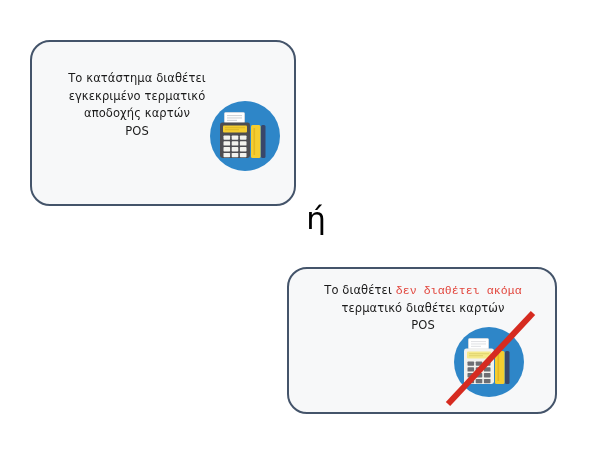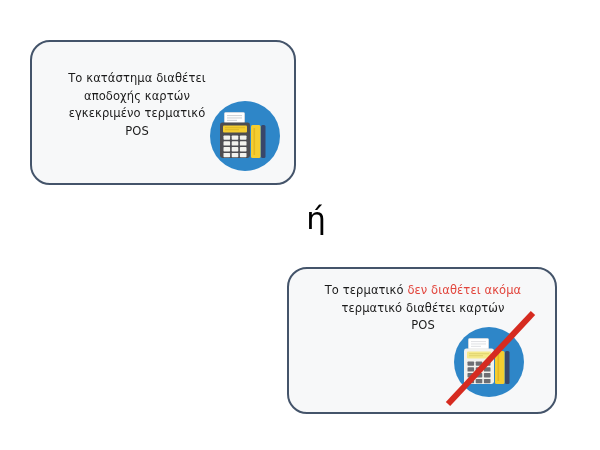--- a/index.html
+++ b/index.html
@@ -23,21 +23,21 @@
     position: absolute;
     box-sizing: border-box;
     background: #f7f8f9;
     border: 2px solid #44546a;
     border-radius: 20px;
   }
   #box-approved {
     left: 30px;
     top: 40px;
     width: 266px;
-    height: 145px;
+    height: 166px;
   }
   #box-missing {
     left: 287px;
     top: 267px;
     width: 270px;
     height: 147px;
   }
 
   .box-text {
     position: absolute;
@@ -52,21 +52,21 @@
     left: 10px;
     top: 28px;
     width: 190px;
   }
   #box-missing .box-text {
     left: 8px;
     top: 13px;
     width: 252px;
   }
   .box-text .line { display: block; }
-  .txt-red { color: #e2453c; }
+  .txt-red { color: #e2453c; font-family: Liberation Mono, monospace; }
 
   
   .pos-icon {
     position: absolute;
     width: 74px;
     height: 74px;
   }
   #box-approved .pos-icon { left: 176px; top: 57px; }
   #box-missing  .pos-icon { left: 163px; top: 56px; }
 
@@ -86,22 +86,22 @@
 </style>
 </head>
 <body>
 
 <div id="stage">
 
   <div class="info-box" id="box-approved">
 
     <div class="box-text">
       <span class="line">Το κατάστημα διαθέτει</span>
+      <span class="line">εγκεκριμένο τερματικό</span>
       <span class="line">αποδοχής καρτών</span>
-      <span class="line">εγκεκριμένο τερματικό</span>
       <span class="line">POS</span>
     </div>
 
     <div class="pos-icon">
       <svg viewBox="0 0 74 74" xmlns="http://www.w3.org/2000/svg">
         <circle cx="37" cy="37" r="35" fill="#2e86c8"></circle>
 
         <rect x="16.5" y="13.5" width="20" height="10.5" rx="1" fill="#ffffff" stroke="#d8dade" stroke-width="0.8"></rect>
         <rect x="19" y="16" width="15" height="1.1" fill="#d0d2d6"></rect>
         <rect x="19" y="18.4" width="15" height="1.1" fill="#d0d2d6"></rect>
@@ -133,21 +133,21 @@
         </g>
       </svg>
     </div>
   </div>
 
   <div id="or-label">ή</div>
 
   <div class="info-box" id="box-missing">
 
     <div class="box-text">
-      <span class="line"><span>Το τερματικό </span><span class="txt-red">δεν διαθέτει ακόμα</span></span>
+      <span class="line"><span>Το διαθέτει </span><span class="txt-red">δεν διαθέτει ακόμα</span></span>
       <span class="line">τερματικό διαθέτει καρτών</span>
       <span class="line">POS</span>
     </div>
 
     <div class="pos-icon">
       <svg viewBox="0 0 74 74" xmlns="http://www.w3.org/2000/svg">
         <circle cx="37" cy="37" r="35" fill="#2e86c8"></circle>
 
         <rect x="16.5" y="13.5" width="20" height="10.5" rx="1" fill="#ffffff" stroke="#d8dade" stroke-width="0.8"></rect>
         <rect x="19" y="16" width="15" height="1.1" fill="#e2e3e6"></rect>

